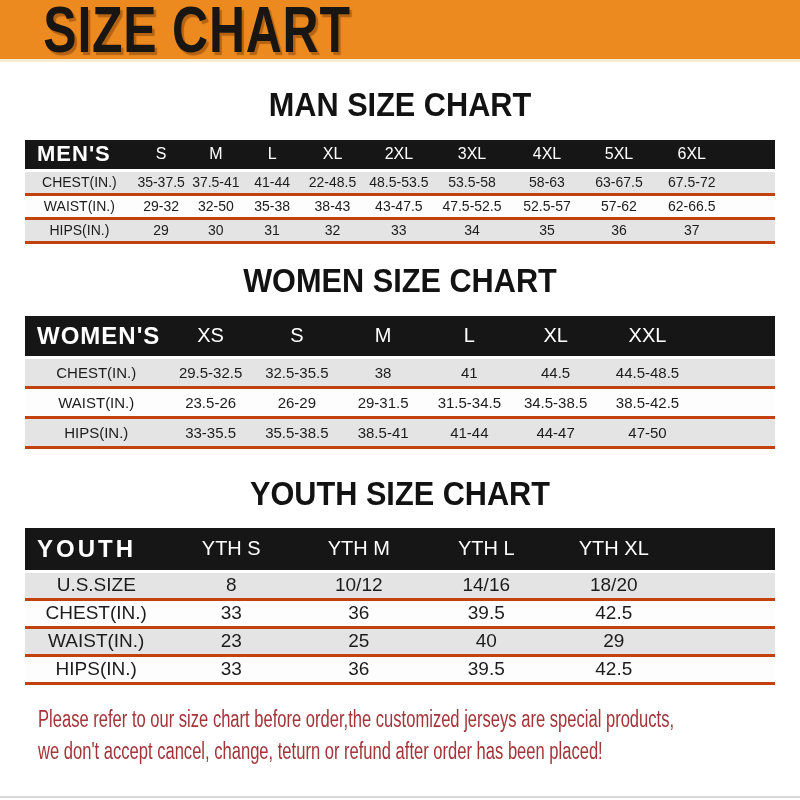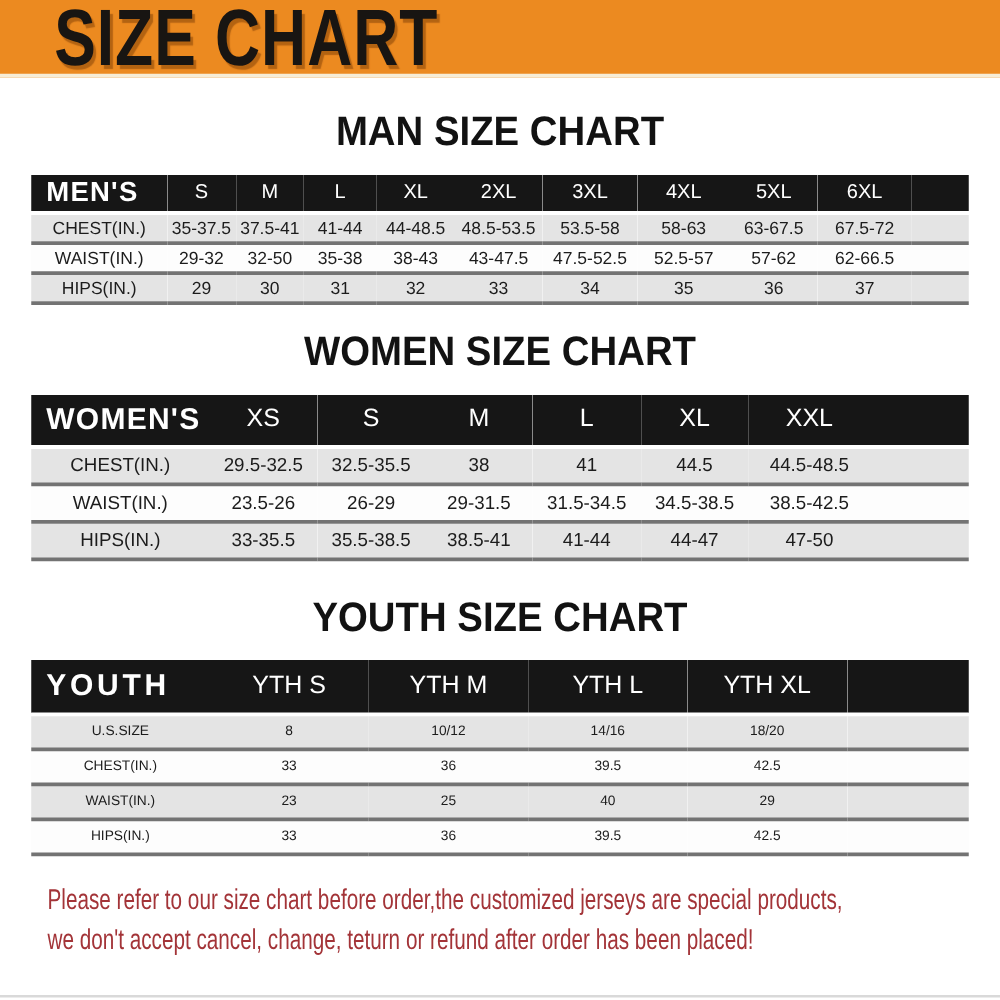--- a/index.html
+++ b/index.html
@@ -28,37 +28,37 @@
   table.size-table{
     width:750px;margin:16px auto 0;border-collapse:collapse;table-layout:fixed;
     border-bottom:2px solid #e2e2e2;
   }
   #table-youth{margin-top:15px;}
   thead tr{
     background:var(--bar-bg,#161616);color:#fff;border-bottom:3px solid #fff;
   }
   th,td{padding:0;text-align:center;overflow:hidden;white-space:nowrap;font-weight:normal;}
   th.head-label{text-align:left;padding-left:12px;font-weight:bold;letter-spacing:1px;}
-  tbody tr{border-bottom:3px solid #737373;}
+  tbody tr{border-bottom:3px solid #c2410c;}
   tbody tr:nth-child(odd){background:var(--row-alt,#E4E4E4);}
   tbody tr:nth-child(even){background:#FDFDFD;}
   tbody td{color:#1c1c1c;}
   
   .t0 thead tr{height:30px;font-size:16px;margin-left:11px;}
   .t0 th.head-label{font-size:22px;}
   .t0 tbody tr{height:24px;}
   .t0 tbody td{font-size:14px;}
   .t1 thead tr{height:42px;font-size:20px;padding-left:34px;}
   .t1 th.head-label{font-size:24px;}
   .t1 tbody tr{height:30px;}
   .t1 tbody td{font-size:15px;}
   .t2 thead tr{height:43px;font-size:20px;padding-left:48px;}
   .t2 th.head-label{font-size:24px;letter-spacing:3px;}
   .t2 tbody tr{height:28px;}
-  .t2 tbody td{font-size:11px;}
+  .t2 tbody td{font-size:19px;}
   .notice{margin:18px 0 0;padding-left:38px;}
   .notice p{
     margin:0;color:var(--notice-color,#A33438);font-size:23px;line-height:32px;
     transform:scaleX(0.72);transform-origin:left center;white-space:nowrap;
   }
   .bottom-line{
     position:absolute;left:0;right:0;bottom:2px;height:2px;background:#d9d9d9;
   }
 </style>
 </head>
@@ -98,21 +98,21 @@
           <th class="head-size">6XL</th>
           <th class="head-filler"></th>
         </tr>
       </thead>
       <tbody>
         <tr class="data-row">
           <td class="row-label">CHEST(IN.)</td>
           <td class="cell">35-37.5</td>
           <td class="cell">37.5-41</td>
           <td class="cell">41-44</td>
-          <td class="cell">44-48.5</td>
+          <td class="cell">22-48.5</td>
           <td class="cell">48.5-53.5</td>
           <td class="cell">53.5-58</td>
           <td class="cell">58-63</td>
           <td class="cell">63-67.5</td>
           <td class="cell">67.5-72</td>
           <td class="cell-filler"></td>
         </tr>
         <tr class="data-row">
           <td class="row-label">WAIST(IN.)</td>
           <td class="cell">29-32</td>

